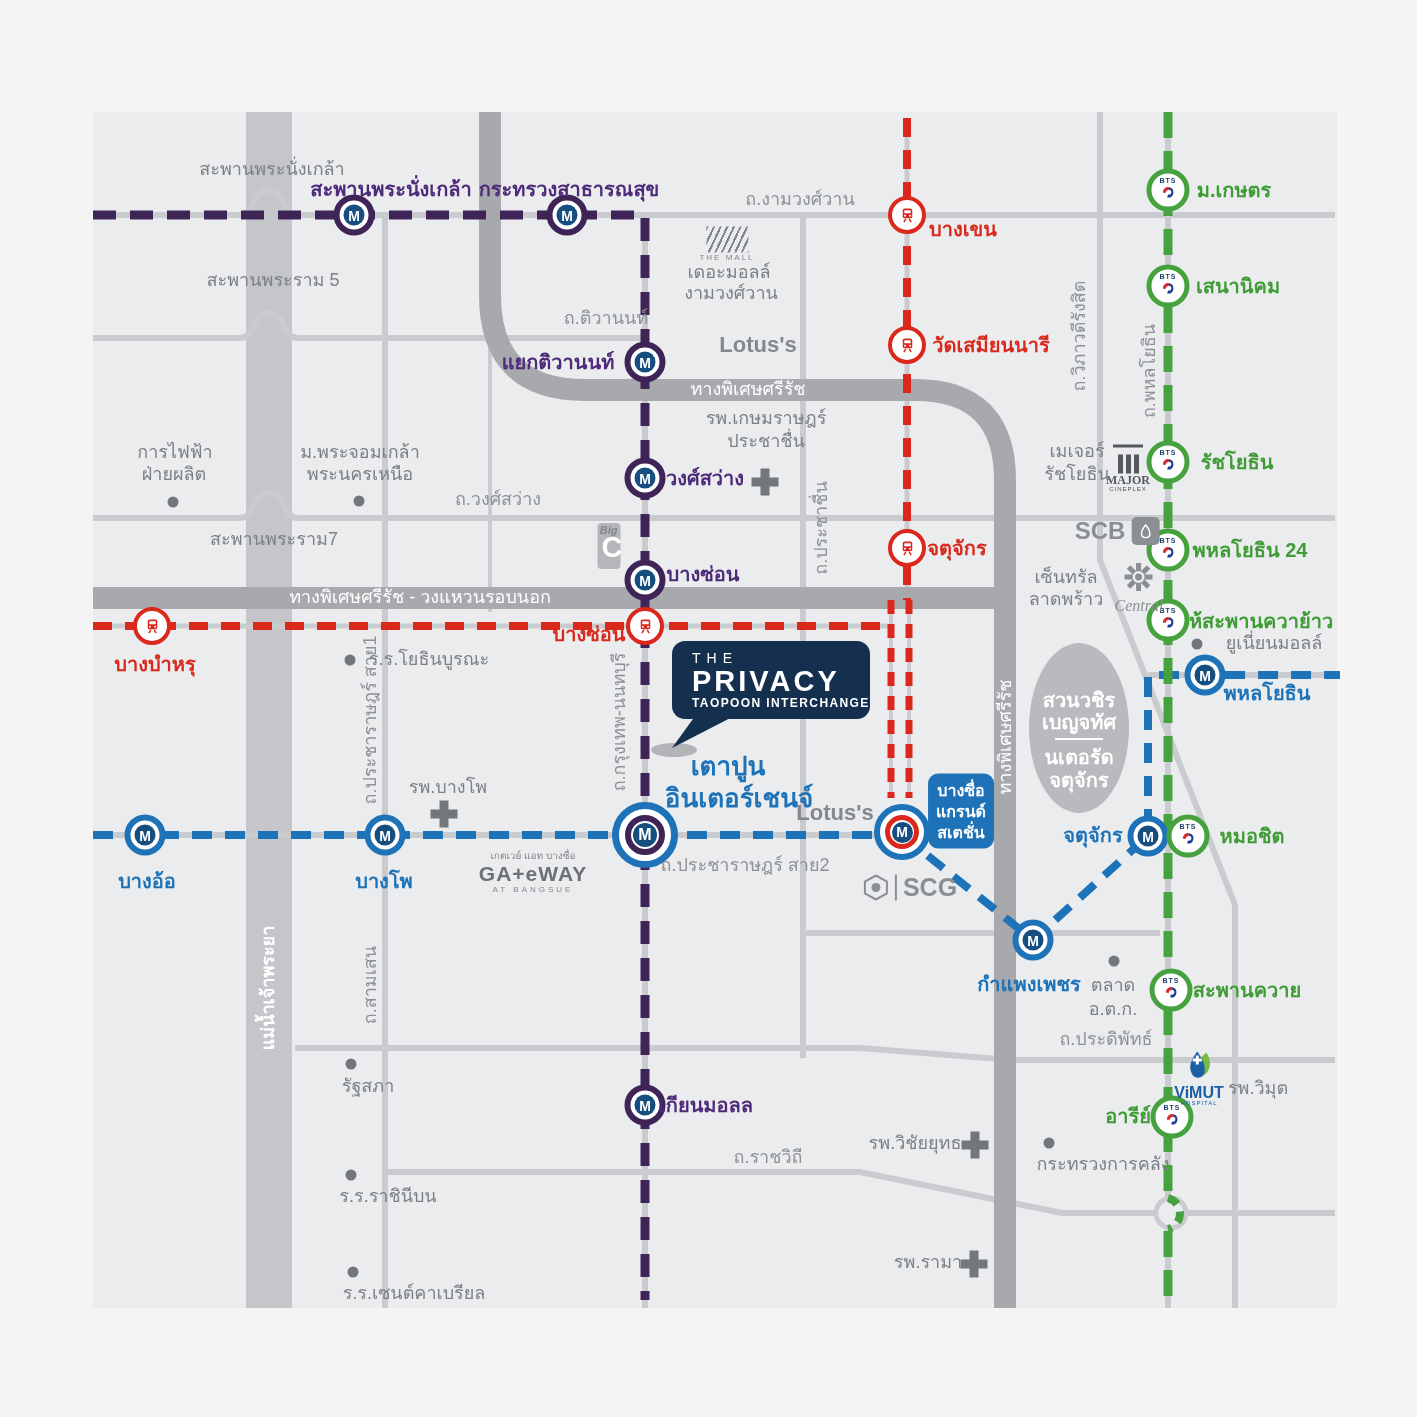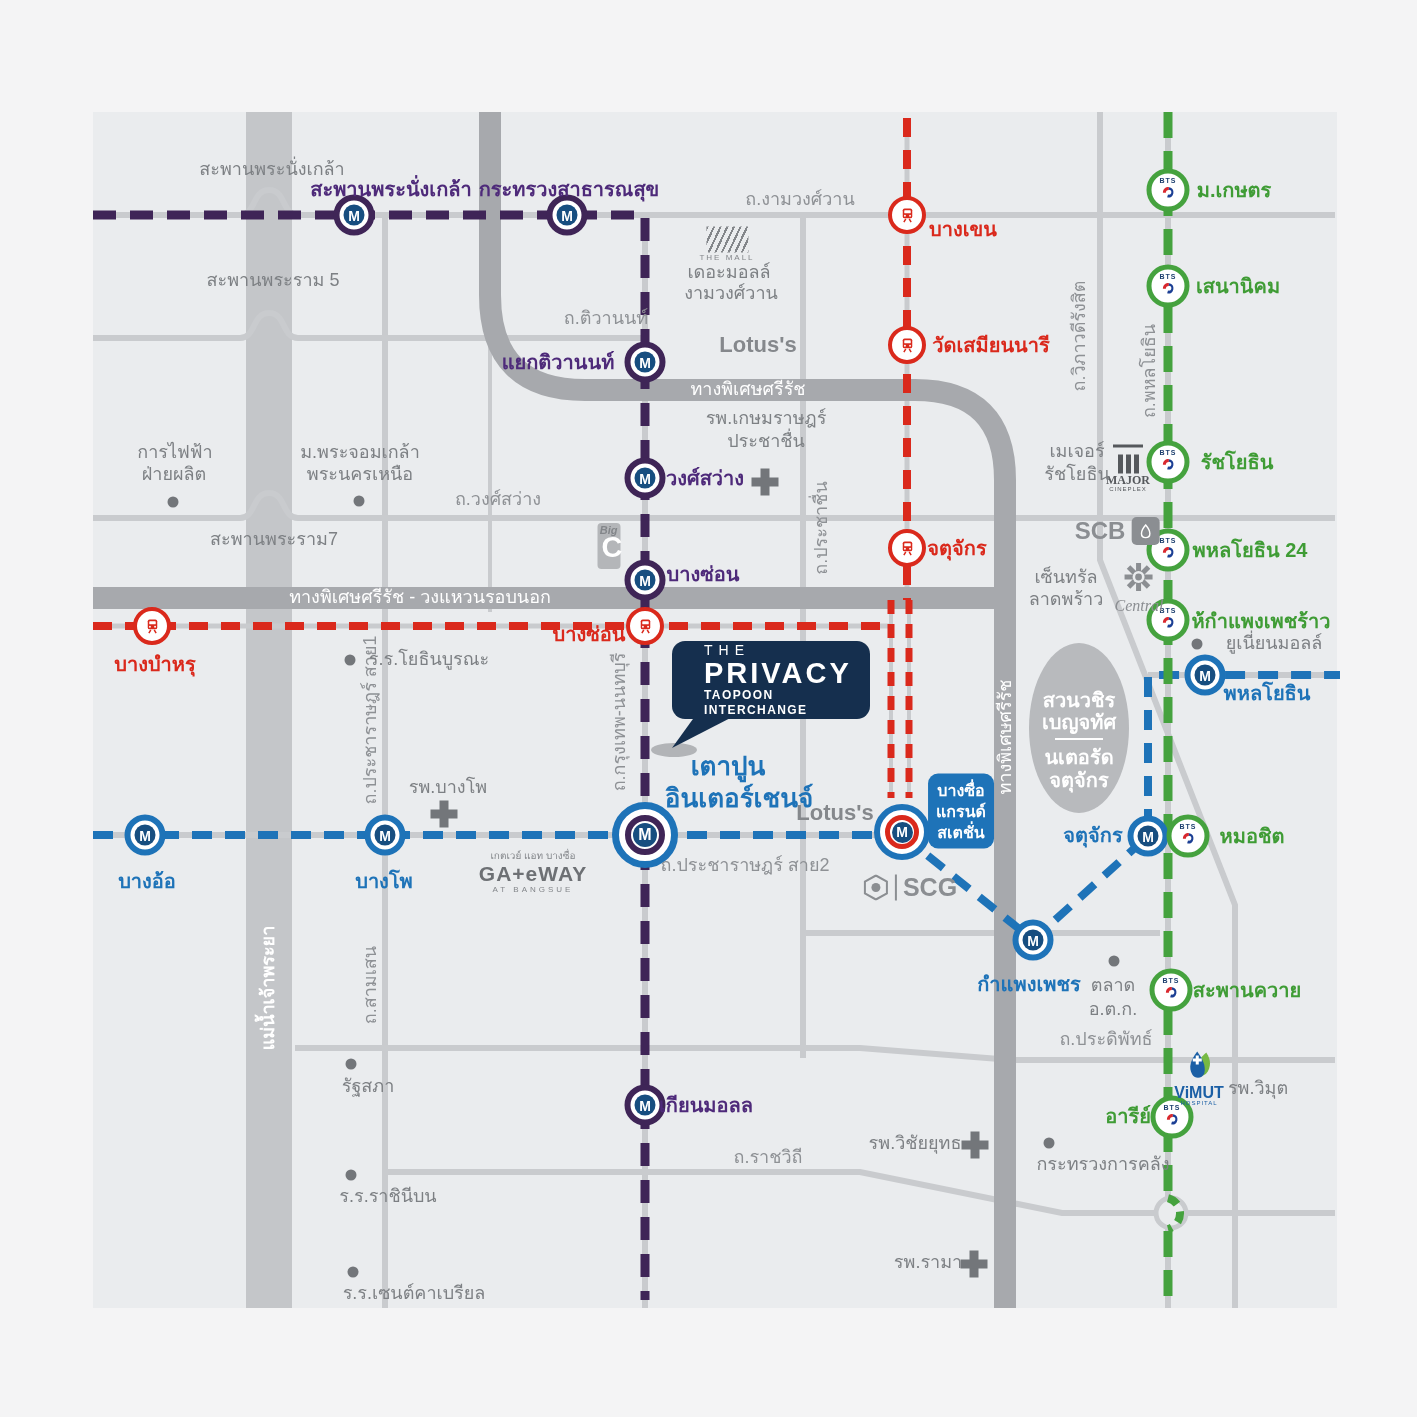--- a/index.html
+++ b/index.html
@@ -45,21 +45,21 @@
        border-radius:50%;background:#fff;display:flex;flex-direction:column;align-items:center;
        justify-content:flex-start;z-index:5;}
   .bts-t{font-size:7px;font-weight:bold;color:#1c3f6e;letter-spacing:1px;line-height:7px;margin-top:3px;}
   .dot{position:absolute;transform:translate(-50%,-50%);width:11px;height:11px;border-radius:50%;
        background:#73767a;z-index:5;}
   .cross{position:absolute;transform:translate(-50%,-50%);width:27px;height:27px;z-index:5;}
   .cross:before{content:"";position:absolute;left:9px;top:0;width:9px;height:27px;background:#73767a;}
   .cross:after{content:"";position:absolute;left:0;top:9px;width:27px;height:9px;background:#73767a;}
   
   .callout{position:absolute;left:672px;top:641px;width:198px;height:78px;background:#152f4e;border-radius:13px;
-           z-index:8;display:flex;flex-direction:column;justify-content:center;padding-left:32px;box-sizing:border-box;color:#fff;}
+           z-index:8;display:flex;flex-direction:column;justify-content:center;padding-left:20px;box-sizing:border-box;color:#fff;}
   .co-the{font-size:14px;letter-spacing:6px;line-height:16px;}
   .co-name{font-size:29px;font-weight:bold;letter-spacing:3px;line-height:30px;}
   .co-sub{font-size:12px;font-weight:bold;letter-spacing:1.4px;line-height:15px;}
   
   .bsbox{position:absolute;transform:translate(-50%,-50%);background:#1e73b8;color:#fff;border-radius:10px;
          padding:6px 8px;text-align:center;font-weight:bold;font-size:16px;line-height:21px;z-index:7;white-space:nowrap;}
   
   .blk{position:absolute;transform:translate(-50%,-50%);z-index:5;text-align:center;color:#7d8084;}
   .mall-bars{width:42px;height:26px;margin:0 auto;
     background:repeating-linear-gradient(115deg,#83868a 0 2px,transparent 2px 6px);}
@@ -317,21 +317,21 @@
 <div class="lbl c-red" style="left:155px;top:664px">บางบำหรุ</div>
 <div class="lbl c-red" style="left:589px;top:634px">บางซ่อน</div>
 <div class="lbl c-red" style="left:963px;top:229px">บางเขน</div>
 <div class="lbl c-red" style="left:991px;top:345px">วัดเสมียนนารี</div>
 <div class="lbl c-red" style="left:957px;top:548px">จตุจักร</div>
 
 <div class="lbl c-green" style="left:1234px;top:190px">ม.เกษตร</div>
 <div class="lbl c-green" style="left:1238px;top:286px">เสนานิคม</div>
 <div class="lbl c-green" style="left:1237px;top:462px">รัชโยธิน</div>
 <div class="lbl c-green" style="left:1250px;top:550px">พหลโยธิน 24</div>
-<div class="lbl c-green" style="left:1261px;top:621px">ห้กำแพงเพชร้าว</div>
+<div class="lbl c-green" style="left:1261px;top:621px">ห้สะพานควาย้าว</div>
 <div class="lbl c-green" style="left:1252px;top:836px">หมอชิต</div>
 <div class="lbl c-green" style="left:1247px;top:990px">สะพานควาย</div>
 <div class="lbl c-green" style="left:1128px;top:1116px">อารีย์</div>
 
 <div class="bsbox" style="left:961px;top:811px">
   <div>บางซื่อ</div>
   <div>แกรนด์</div>
   <div>สเตชั่น</div>
 </div>
 

